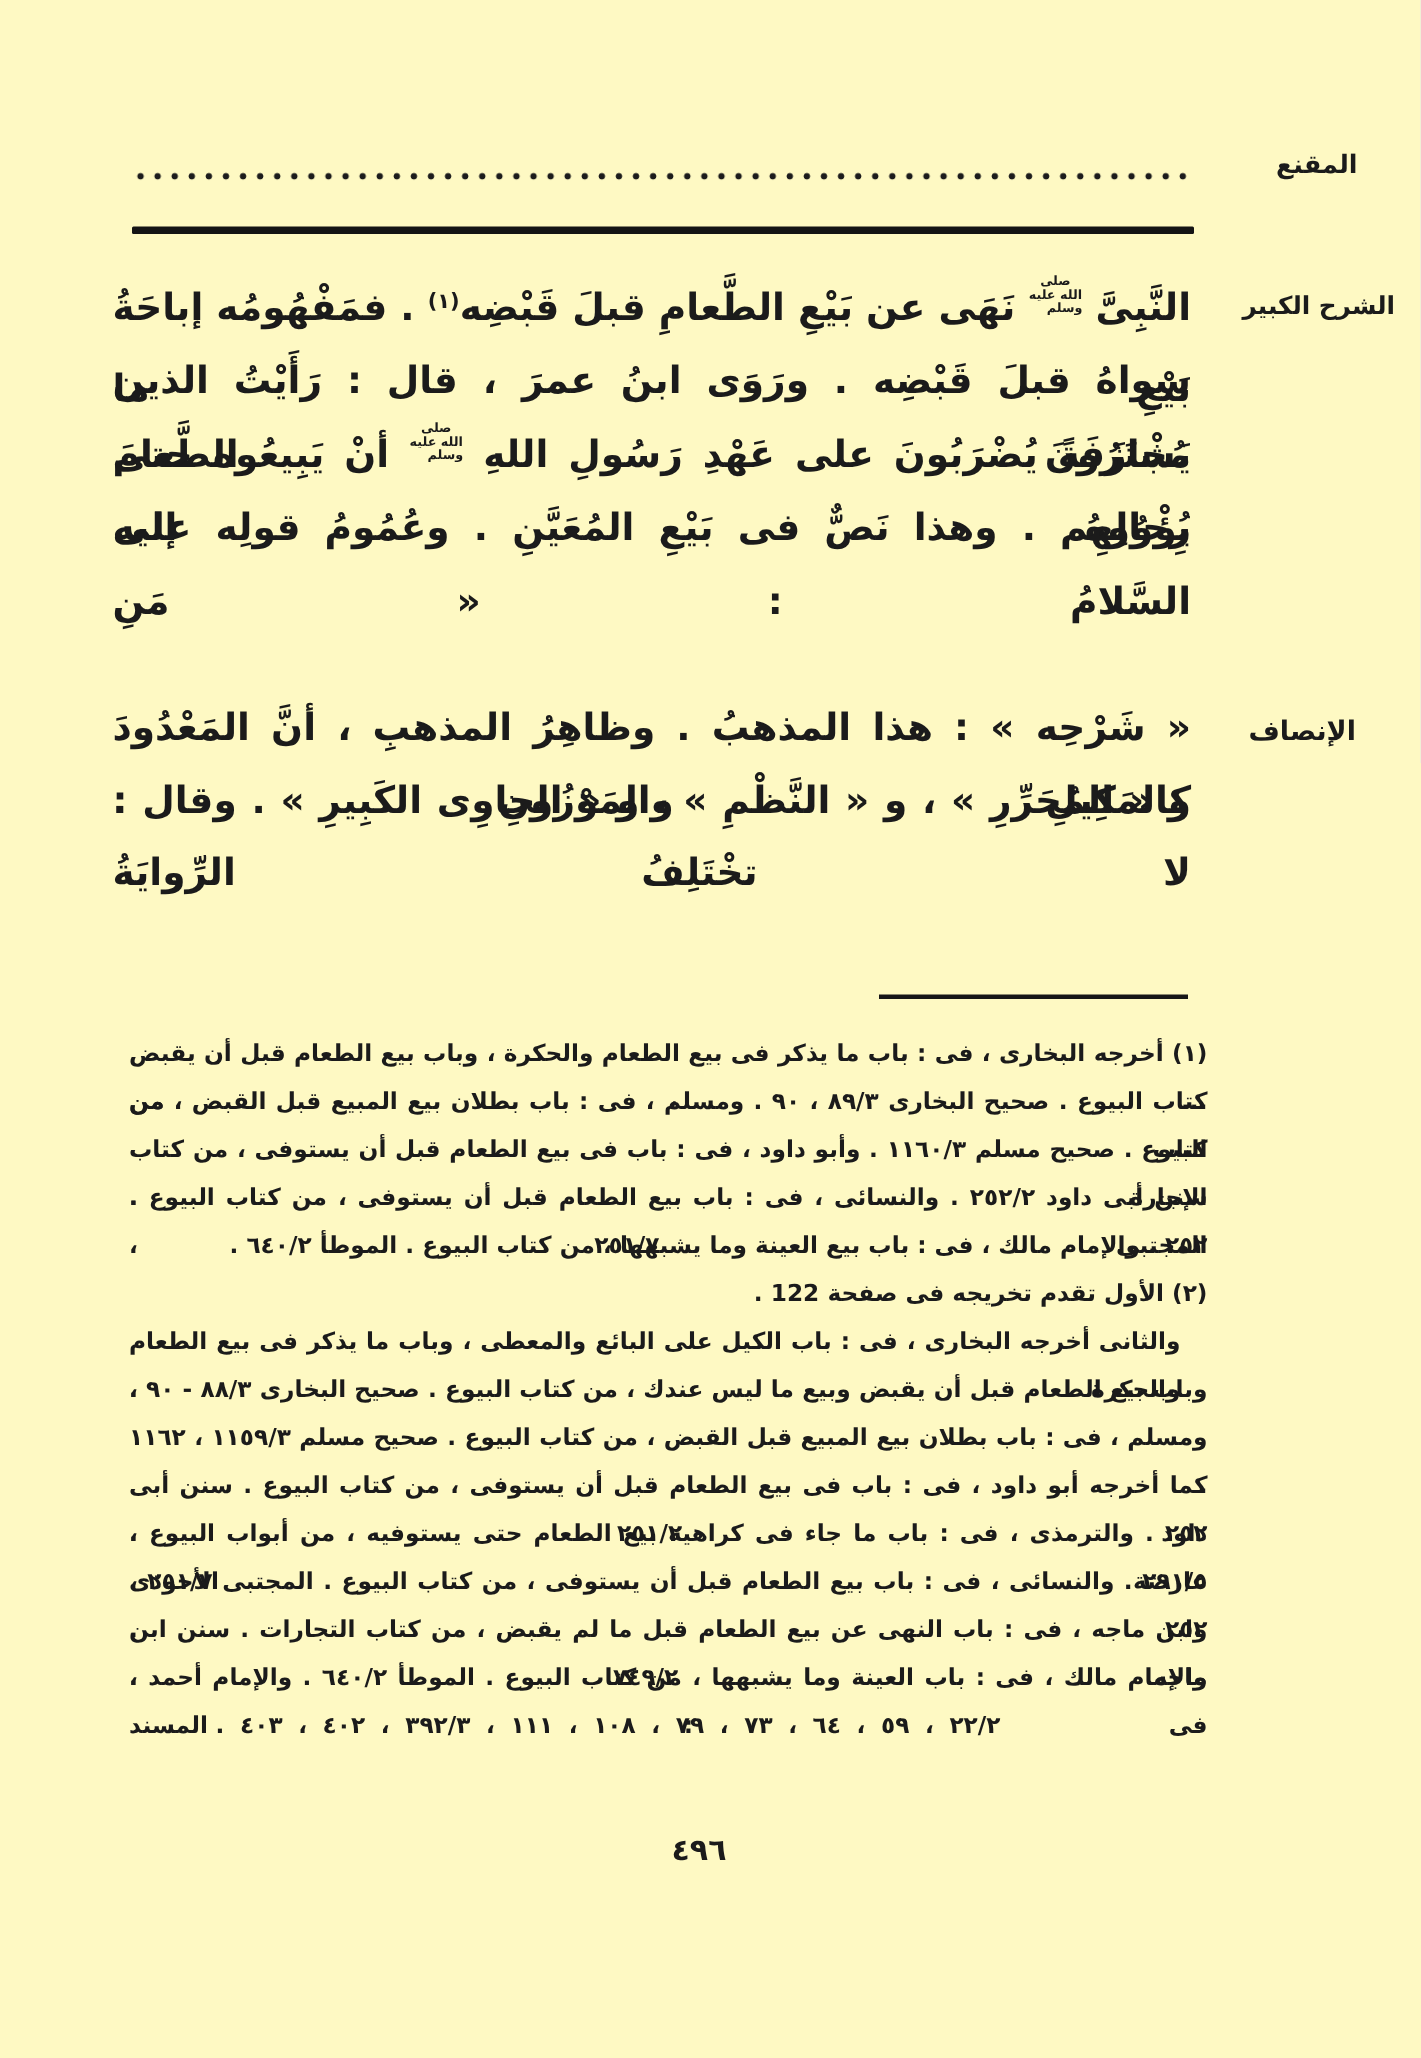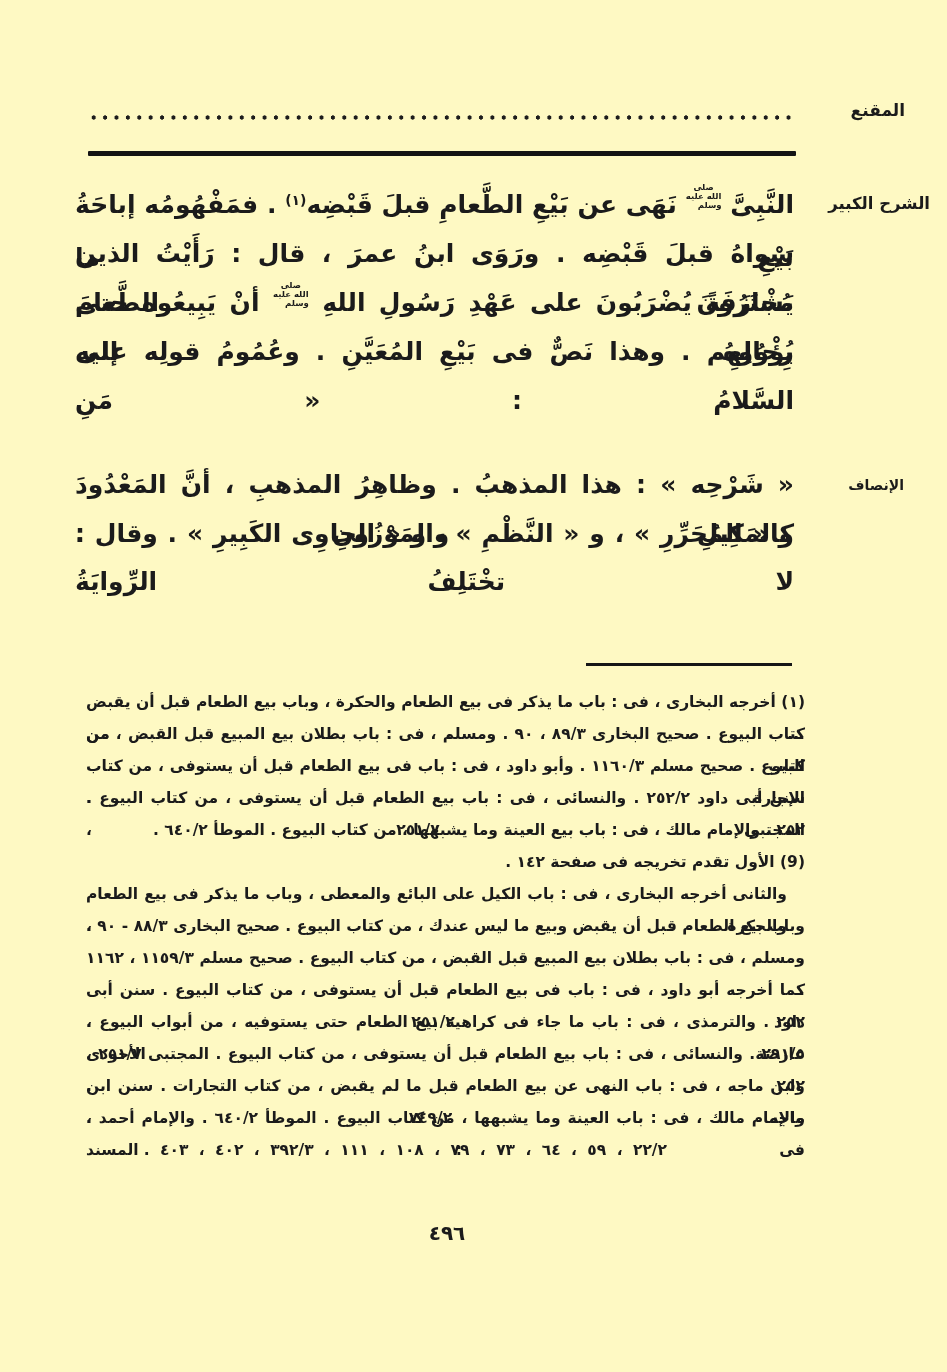--- a/index.html
+++ b/index.html
@@ -22,21 +22,21 @@
     background-image:radial-gradient(circle,#1c1c1c 1.9px,transparent 2.4px);
     background-size:11.4px 9px;background-position:0 50%;background-repeat:repeat-x;
   }
   .top-rule{
     position:absolute;top:151px;left:88px;width:708px;height:4.5px;
     background:#141414;border-radius:1px;
   }
   
   .margin-label{position:absolute;direction:rtl;font-weight:bold;}
   .margin-sharh{top:194px;right:17px;font-size:16.5px;text-align:right;}
-  .margin-insaf{top:477px;right:43px;font-size:14px;}
+  .margin-insaf{top:477px;right:43px;font-size:18px;}
   
   .textblock{
     position:absolute;left:75px;width:719px;
     direction:rtl;font-weight:bold;font-size:25px;
   }
   .p1{top:180px;}
   .p2{top:461px;}
   .textblock .line{
     height:49px;line-height:49px;
     text-align:justify;text-align-last:justify;
@@ -66,21 +66,21 @@
   }
   .fl.start{text-align:right;text-align-last:right;}
   .fl.indent{padding-right:18px;}
   .fl.nums{
     text-align-last:right;
     padding-left:0;padding-right:138px;
     word-spacing:5px;
   }
   
   .page-number{
-    position:absolute;top:1221px;left:67px;width:760px;
+    position:absolute;top:1221px;left:86px;width:760px;
     text-align:center;font-size:20px;font-weight:bold;direction:rtl;
   }
 </style>
 </head>
 <body>
 
 <div class="page">
 
   <div class="header-label">المقنع</div>
   <div class="dotted-rule"></div>
@@ -102,21 +102,21 @@
   </div>
 
   <div class="fn-sep"></div>
 
   <div class="footnotes">
     <div class="fl">(١) أخرجه البخارى ، فى : باب ما يذكر فى بيع الطعام والحكرة ، وباب بيع الطعام قبل أن يقبض ... ، من</div>
     <div class="fl">كتاب البيوع . صحيح البخارى ٨٩/٣ ، ٩٠ . ومسلم ، فى : باب بطلان بيع المبيع قبل القبض ، من كتاب</div>
     <div class="fl">البيوع . صحيح مسلم ١١٦٠/٣ . وأبو داود ، فى : باب فى بيع الطعام قبل أن يستوفى ، من كتاب الإجارة .</div>
     <div class="fl">سنن أبى داود ٢٥٢/٢ . والنسائى ، فى : باب بيع الطعام قبل أن يستوفى ، من كتاب البيوع . المجتبى ٢٥١/٧ ،</div>
     <div class="fl start">٢٥٢ . والإمام مالك ، فى : باب بيع العينة وما يشبهها ، من كتاب البيوع . الموطأ ٦٤٠/٢ .</div>
-    <div class="fl start">(9) الأول تقدم تخريجه فى صفحة ١٤٢ .</div>
+    <div class="fl start">(٢) الأول تقدم تخريجه فى صفحة 122 .</div>
     <div class="fl indent">والثانى أخرجه البخارى ، فى : باب الكيل على البائع والمعطى ، وباب ما يذكر فى بيع الطعام والحكرة ،</div>
     <div class="fl">وباب بيع الطعام قبل أن يقبض وبيع ما ليس عندك ، من كتاب البيوع . صحيح البخارى ٨٨/٣ - ٩٠ .</div>
     <div class="fl">ومسلم ، فى : باب بطلان بيع المبيع قبل القبض ، من كتاب البيوع . صحيح مسلم ١١٥٩/٣ ، ١١٦٢ .</div>
     <div class="fl">كما أخرجه أبو داود ، فى : باب فى بيع الطعام قبل أن يستوفى ، من كتاب البيوع . سنن أبى داود ٢٥١/٢ ،</div>
     <div class="fl">٢٥٢ . والترمذى ، فى : باب ما جاء فى كراهية بيع الطعام حتى يستوفيه ، من أبواب البيوع . عارضة الأحوذى</div>
     <div class="fl">٢٩١/٥ . والنسائى ، فى : باب بيع الطعام قبل أن يستوفى ، من كتاب البيوع . المجتبى ٢٥١/٧ ، ٢٥٢ .</div>
     <div class="fl">وابن ماجه ، فى : باب النهى عن بيع الطعام قبل ما لم يقبض ، من كتاب التجارات . سنن ابن ماجه ٧٤٩/٢ .</div>
     <div class="fl">والإمام مالك ، فى : باب العينة وما يشبهها ، من كتاب البيوع . الموطأ ٦٤٠/٢ . والإمام أحمد ، فى : المسند</div>
     <div class="fl nums">٢٢/٢ ، ٥٩ ، ٦٤ ، ٧٣ ، ٧٩ ، ١٠٨ ، ١١١ ، ٣٩٢/٣ ، ٤٠٢ ، ٤٠٣ .</div>
   </div>

